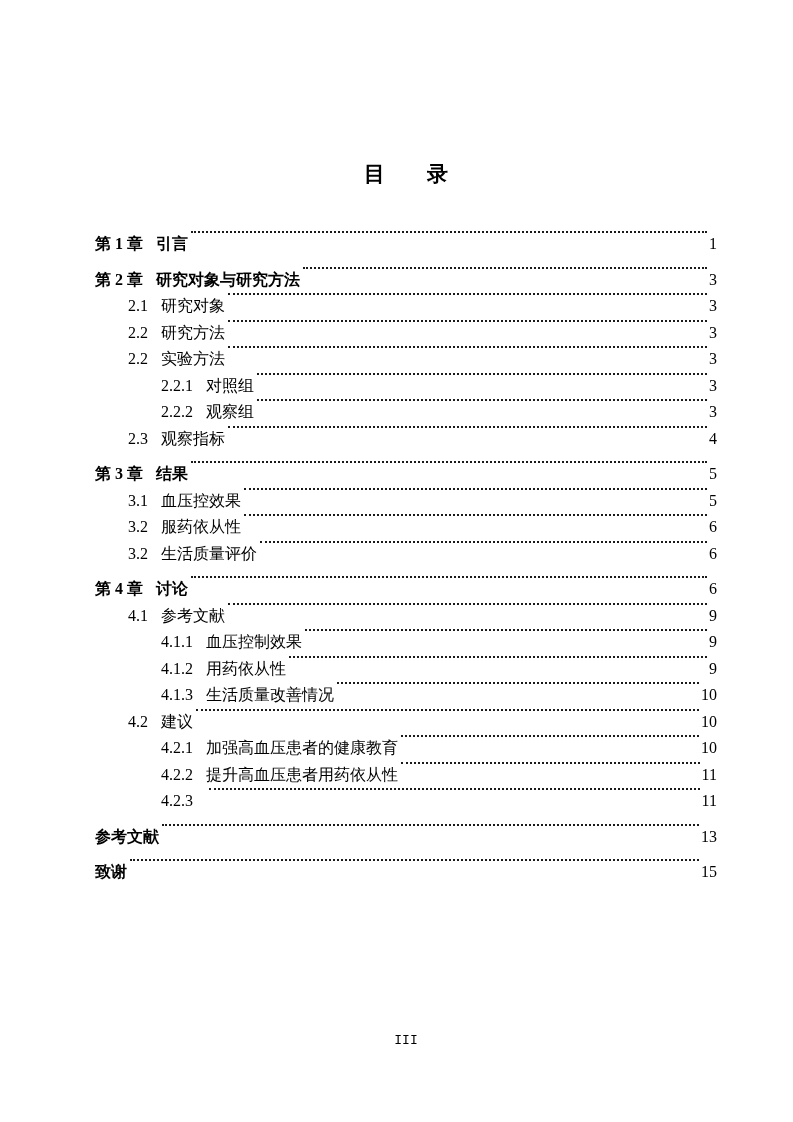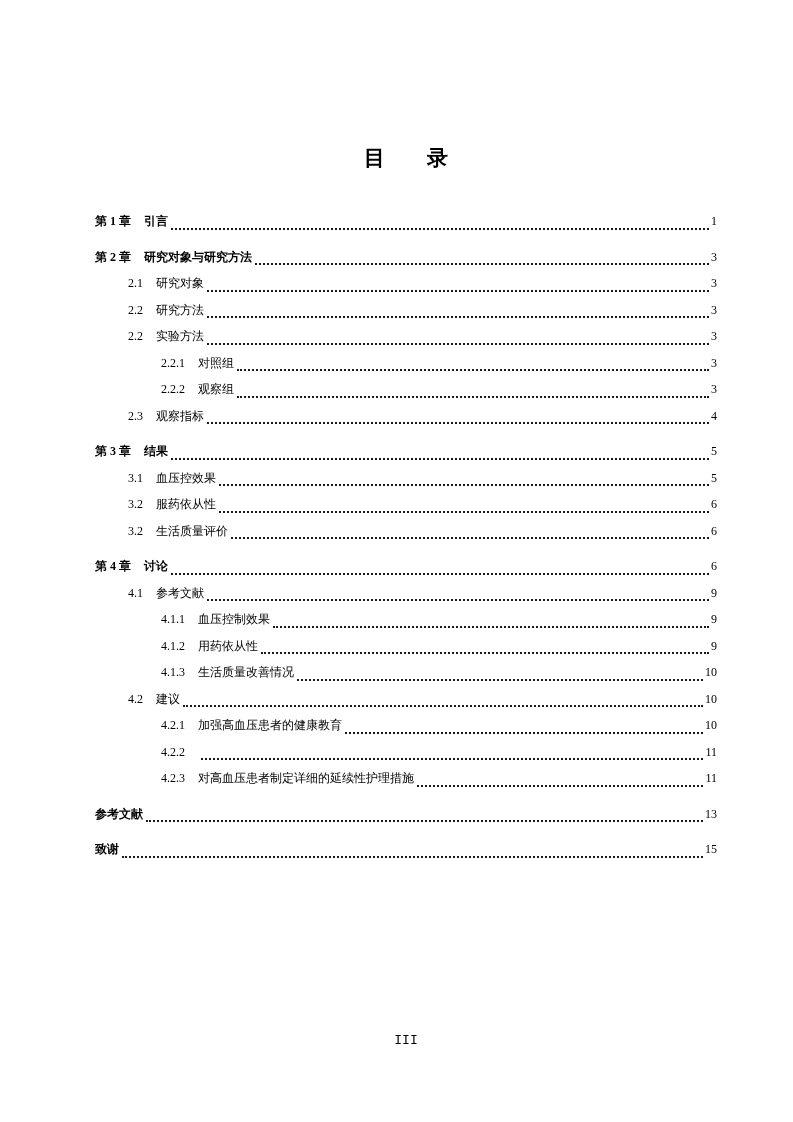--- a/index.html
+++ b/index.html
@@ -16,37 +16,36 @@
     font-family: "Liberation Serif", "DejaVu Serif", serif;
     overflow: hidden;
   }
   .content {
     position: absolute;
     left: 95px;
     right: 76px;
     top: 0;
   }
   .title {
-    margin: 0;
+    margin: 16px;
     padding-top: 144px;
     padding-bottom: 27px;
     text-align: center;
     font-size: 21px;
     font-weight: 700;
     line-height: 28px;
     white-space: pre;
   }
   .toc-list {
     width: 100%;
   }
   .row {
     display: flex;
-    align-items: flex-end;
     line-height: 26.5px;
-    font-size: 12px;
+    font-size: 16px;
     font-weight: 400;
   }
   .row.lvl1 { margin-top: 9px; font-weight: 700; }
   .row.lvl2 { padding-left: 33px; }
   .row.lvl3 { padding-left: 66px; }
   .num {
     margin-right: 13px;
     white-space: pre;
     flex: 0 0 auto;
   }
@@ -213,27 +212,27 @@
 
   <div class="row lvl3">
     <span class="num">4.2.1</span>
     <span class="label">加强高血压患者的健康教育</span>
     <span class="dots"></span>
     <span class="pg">10</span>
   </div>
 
   <div class="row lvl3">
     <span class="num">4.2.2</span>
+    <span class="label">提升高血压患者用药依从性</span>
     <span class="dots"></span>
     <span class="pg">11</span>
   </div>
 
   <div class="row lvl3">
     <span class="num">4.2.3</span>
-    <span class="label">对高血压患者制定详细的延续性护理措施</span>
     <span class="dots"></span>
     <span class="pg">11</span>
   </div>
 
 
   <div class="row lvl1">
 
     <span class="label">参考文献</span>
     <span class="dots"></span>
     <span class="pg">13</span>

